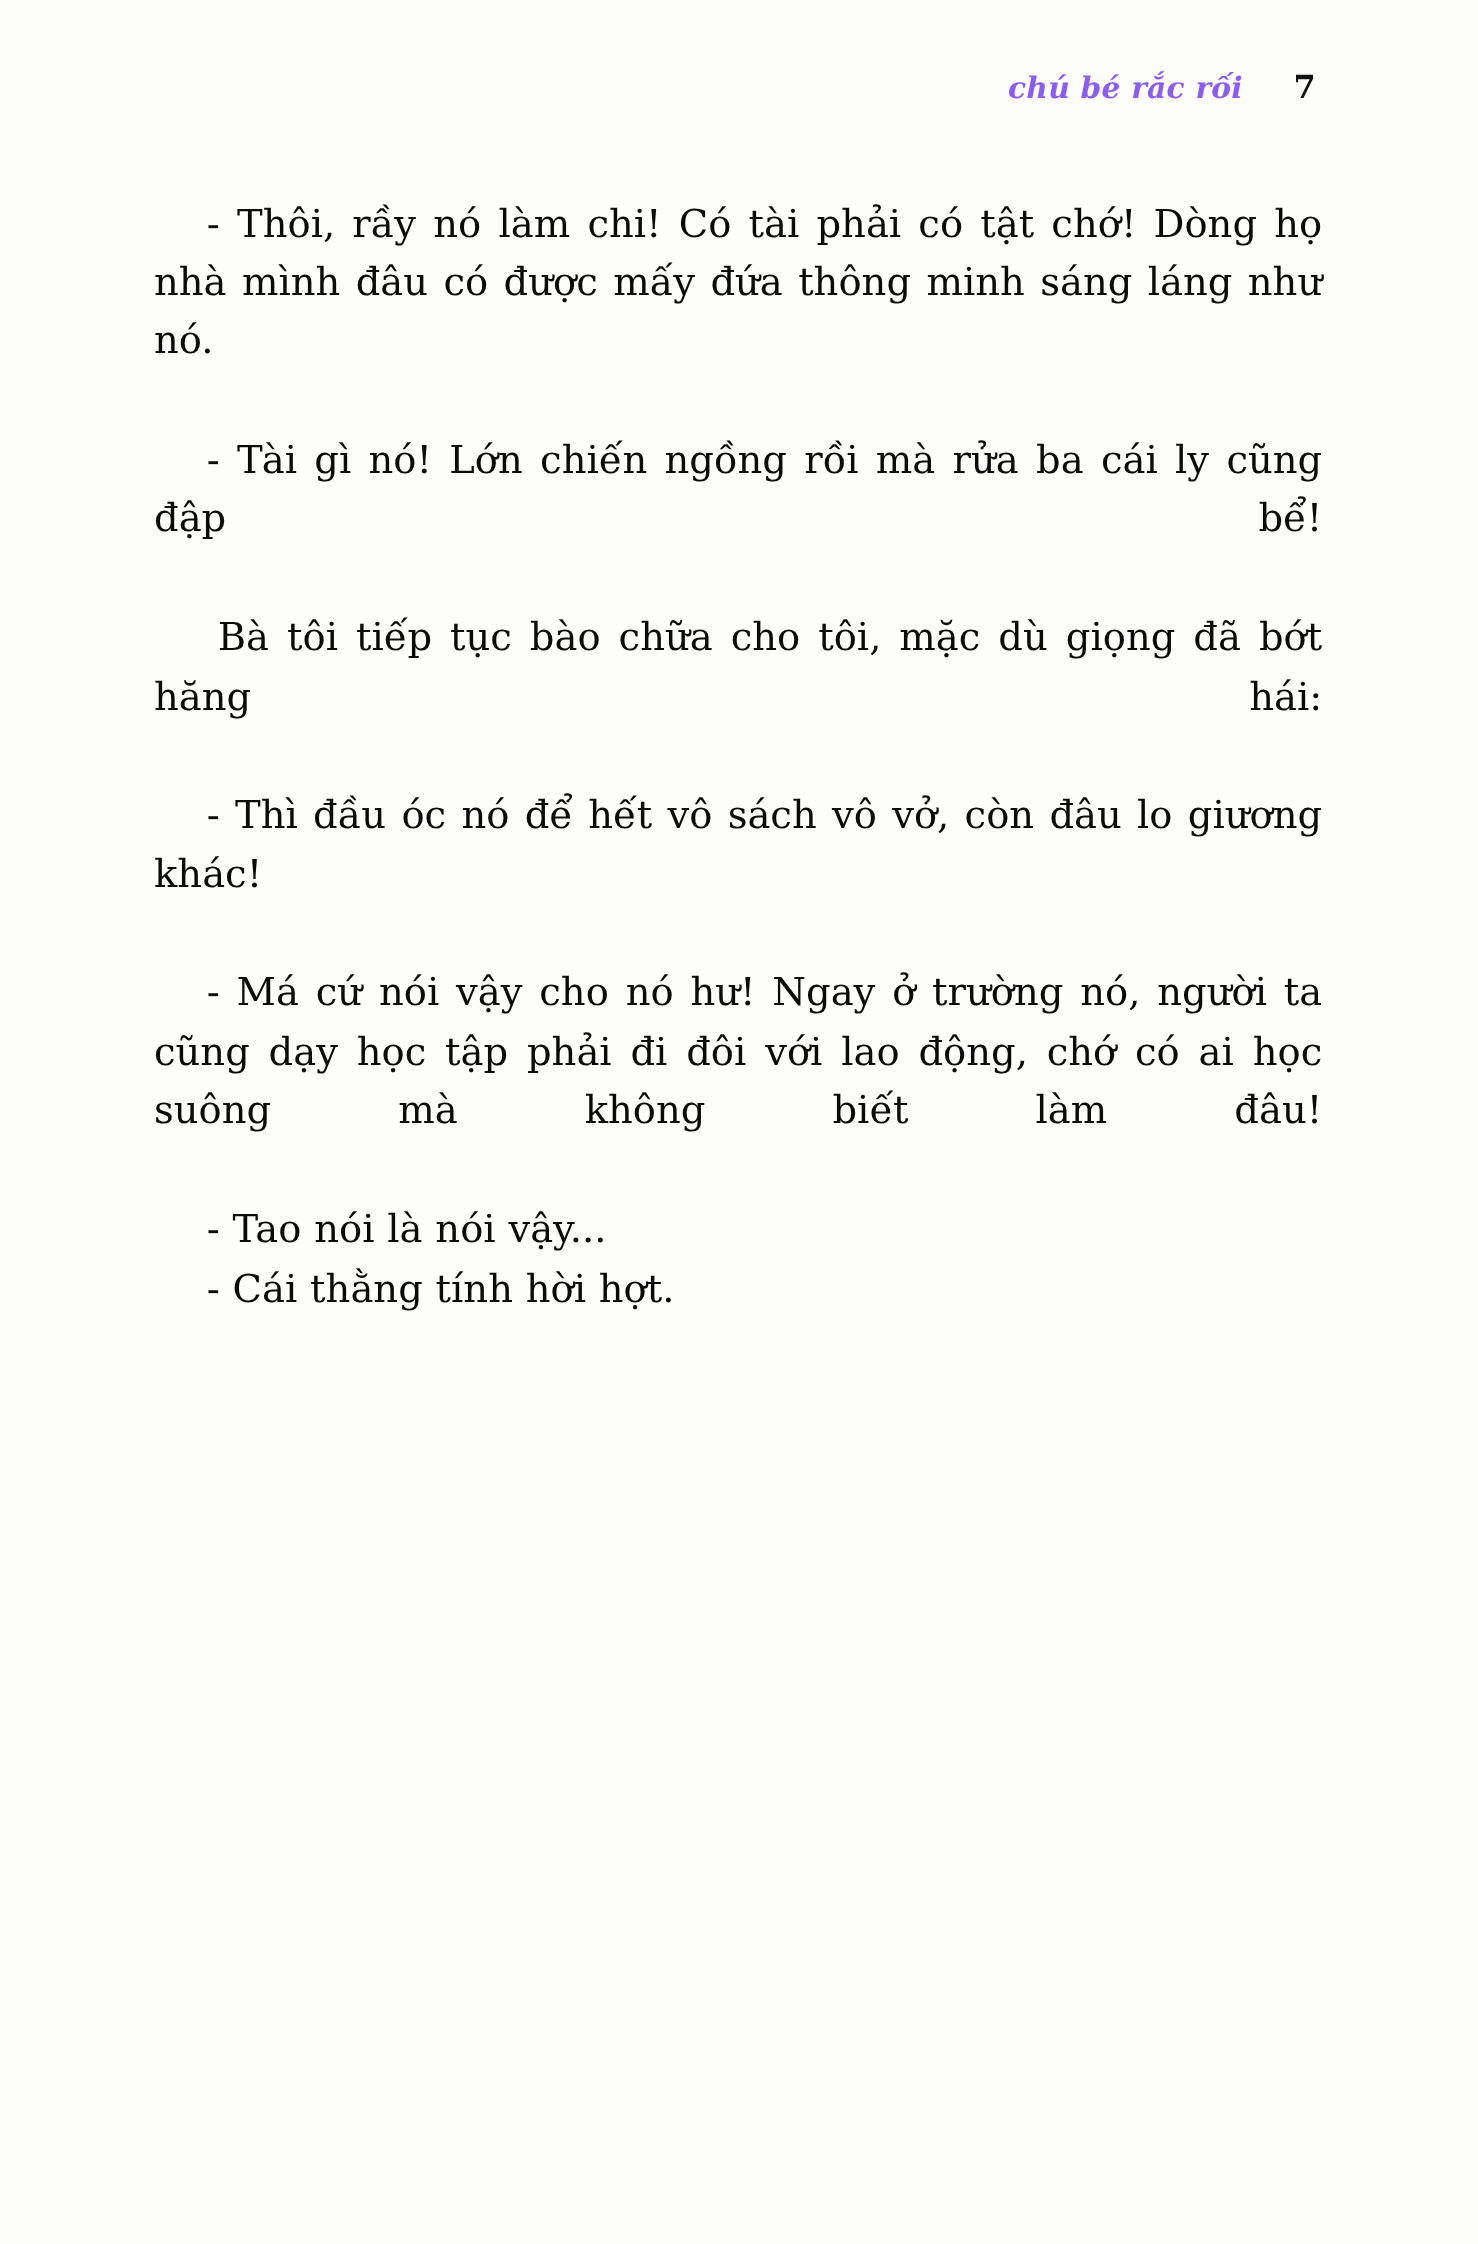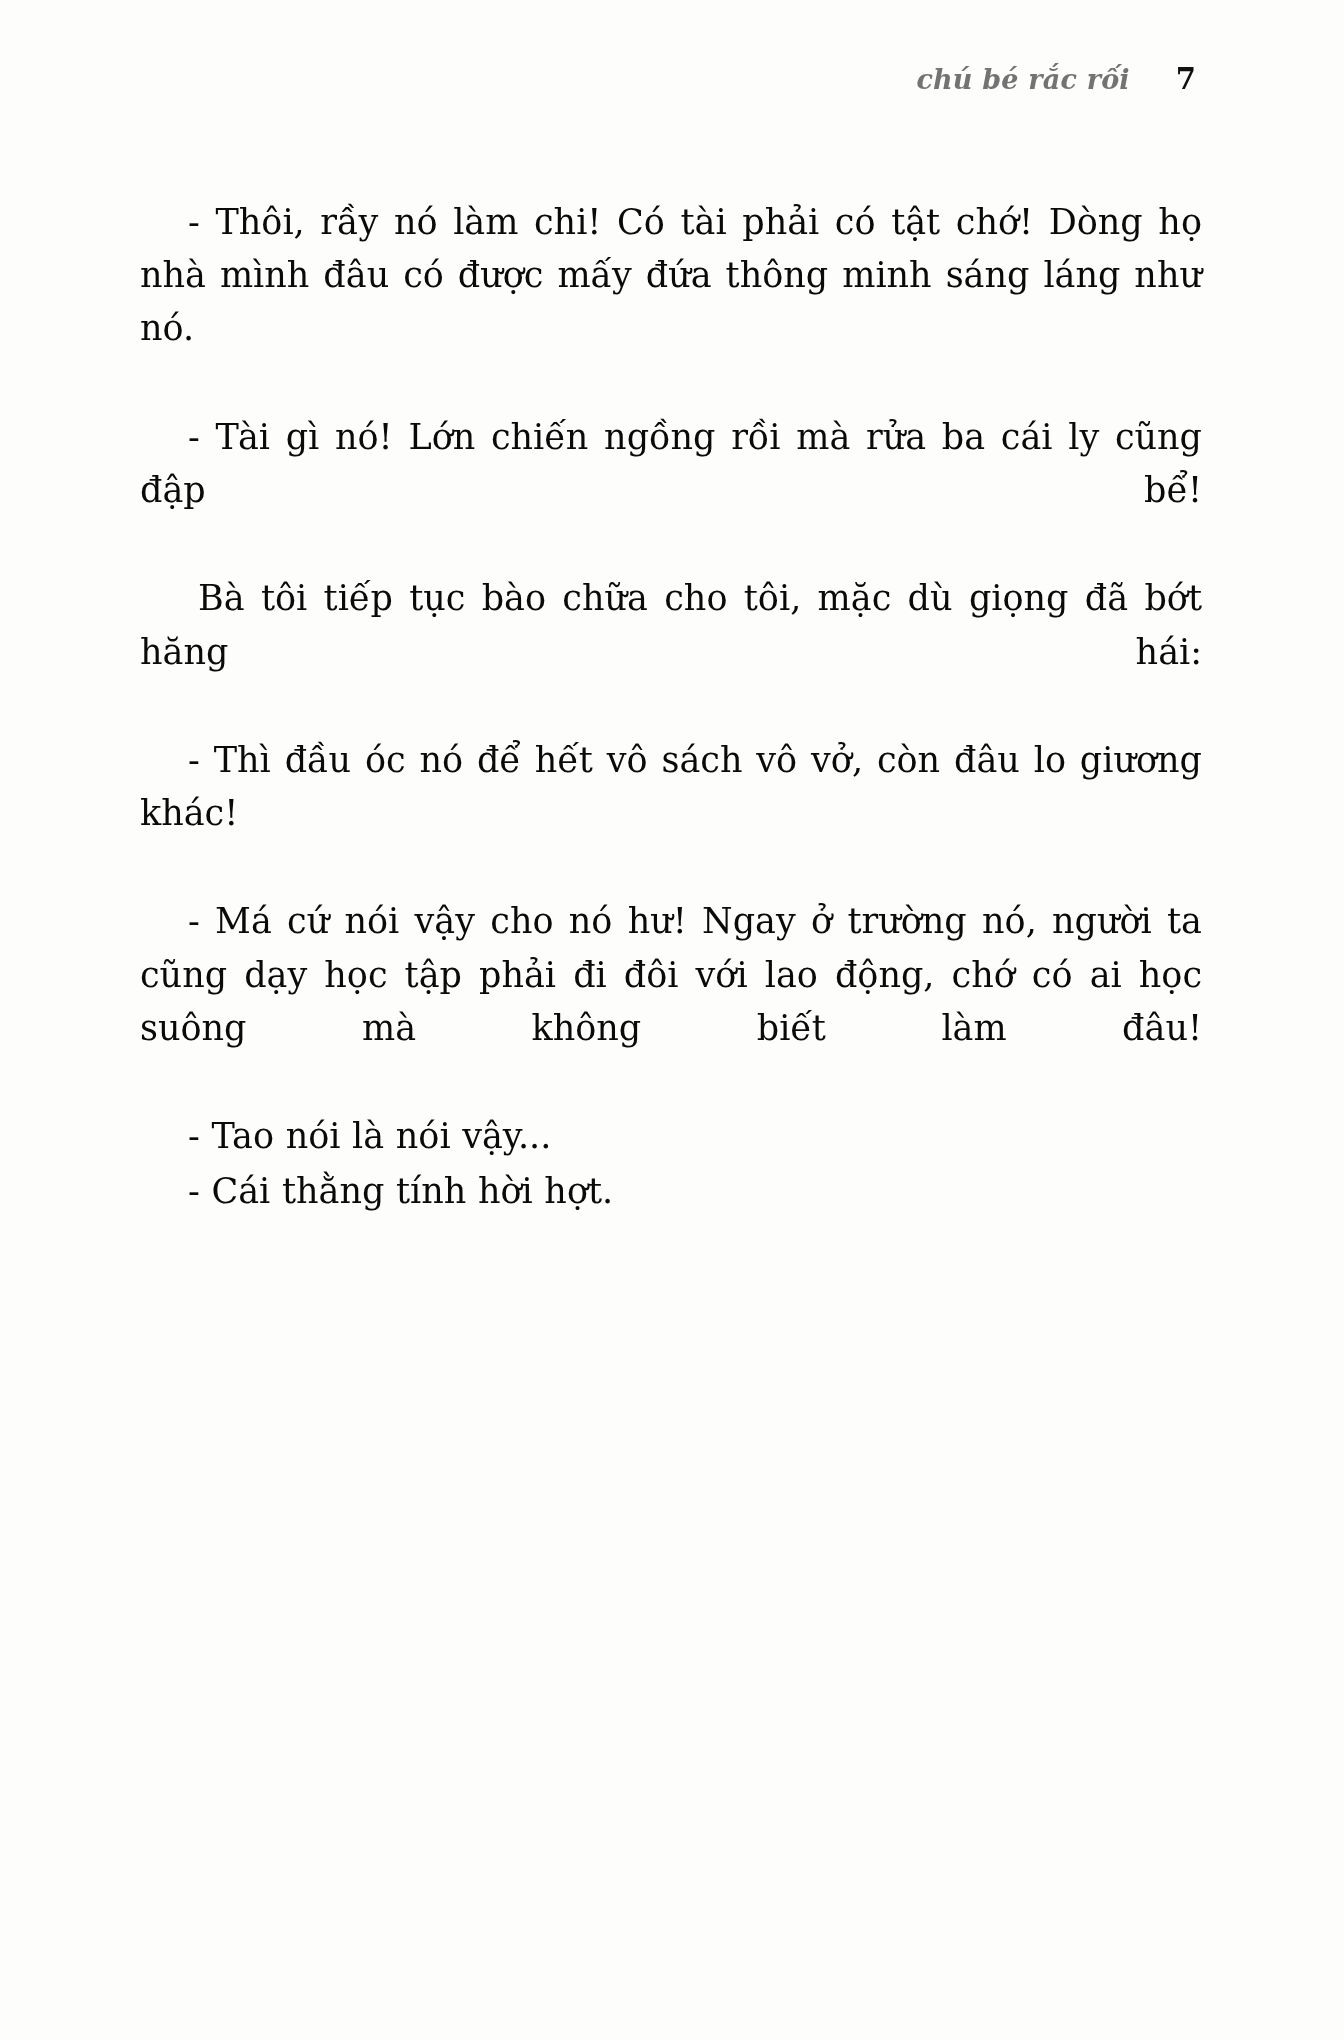--- a/index.html
+++ b/index.html
@@ -30,32 +30,32 @@
     display: flex;
     align-items: baseline;
     gap: 46px;
   }
   .header-title {
     font-family: "DejaVu Serif", serif;
     font-style: italic;
     font-weight: 700;
     font-size: 27px;
     letter-spacing: 0.2px;
-    color: #737373;
+    color: #8b5cf6;
   }
   .header-pageno {
     font-family: "DejaVu Serif", serif;
     font-weight: 700;
     font-size: 29px;
     color: #111;
   }
   .body-text {
     position: absolute;
     left: 140px;
-    top: 196px;
+    top: 178px;
     width: 1062px;
   }
   .para {
     font-family: "DejaVu Serif", serif;
     font-size: 35px;
     line-height: 1.52;
     text-align: justify;
     text-justify: inter-word;
     margin: 0 0 2px 0;
     text-indent: 58px;

